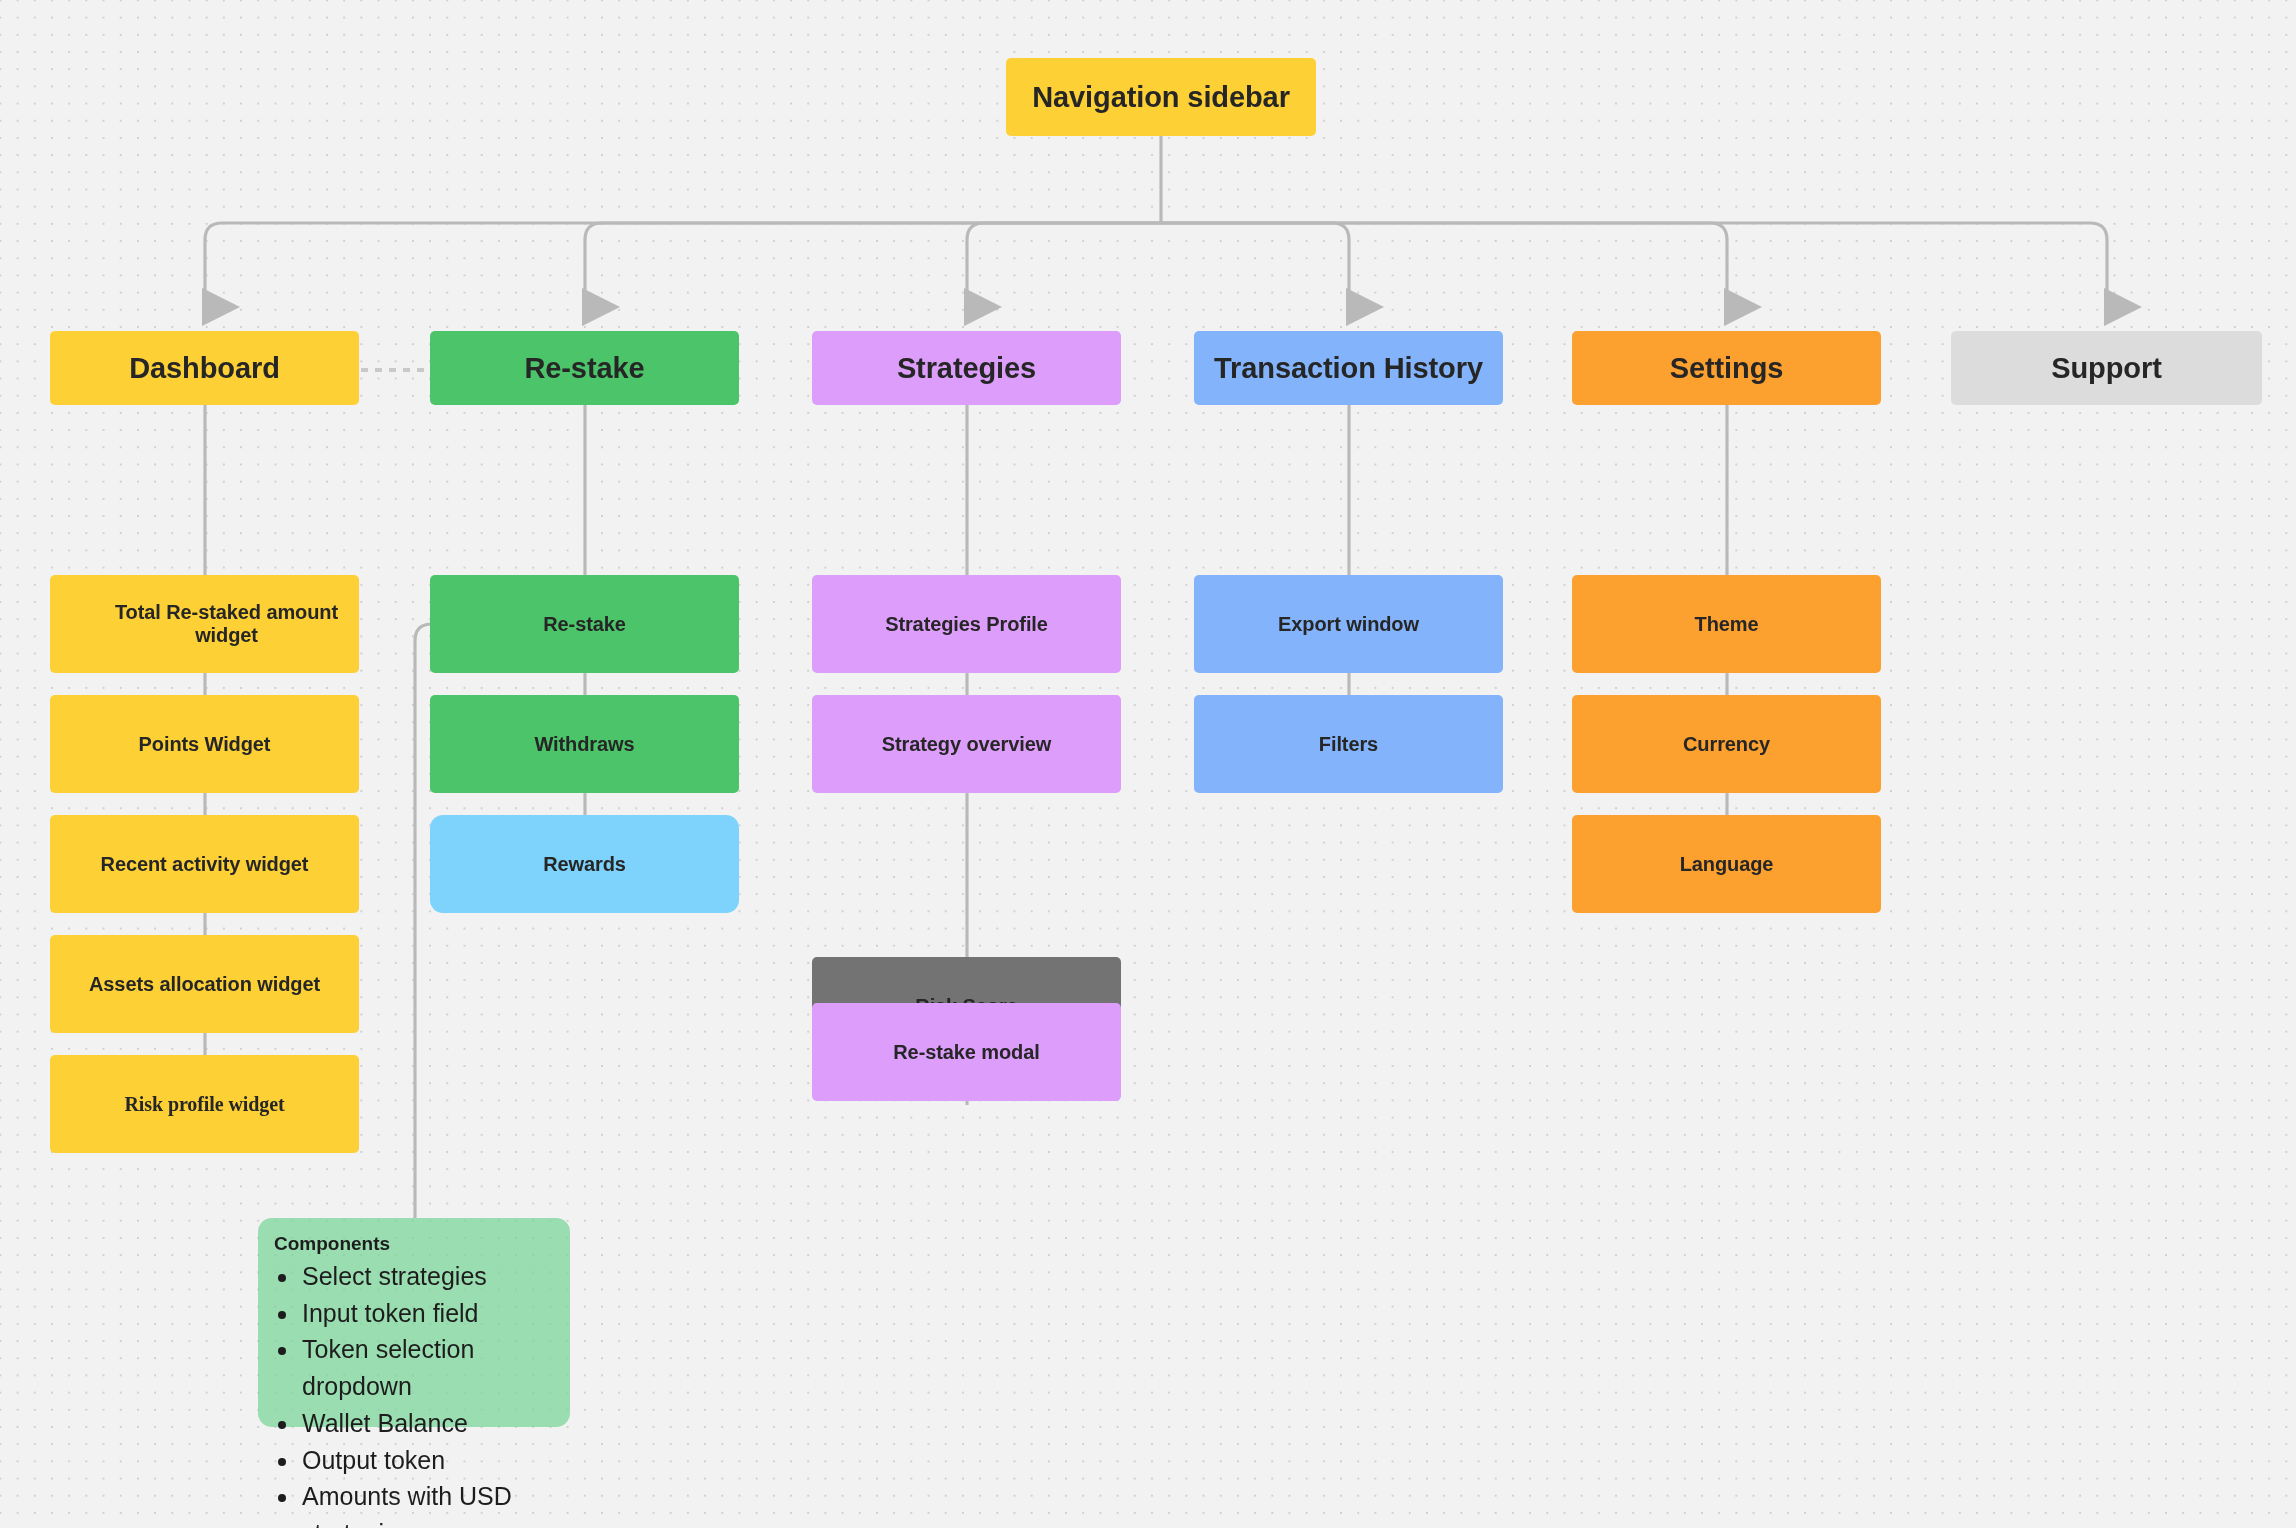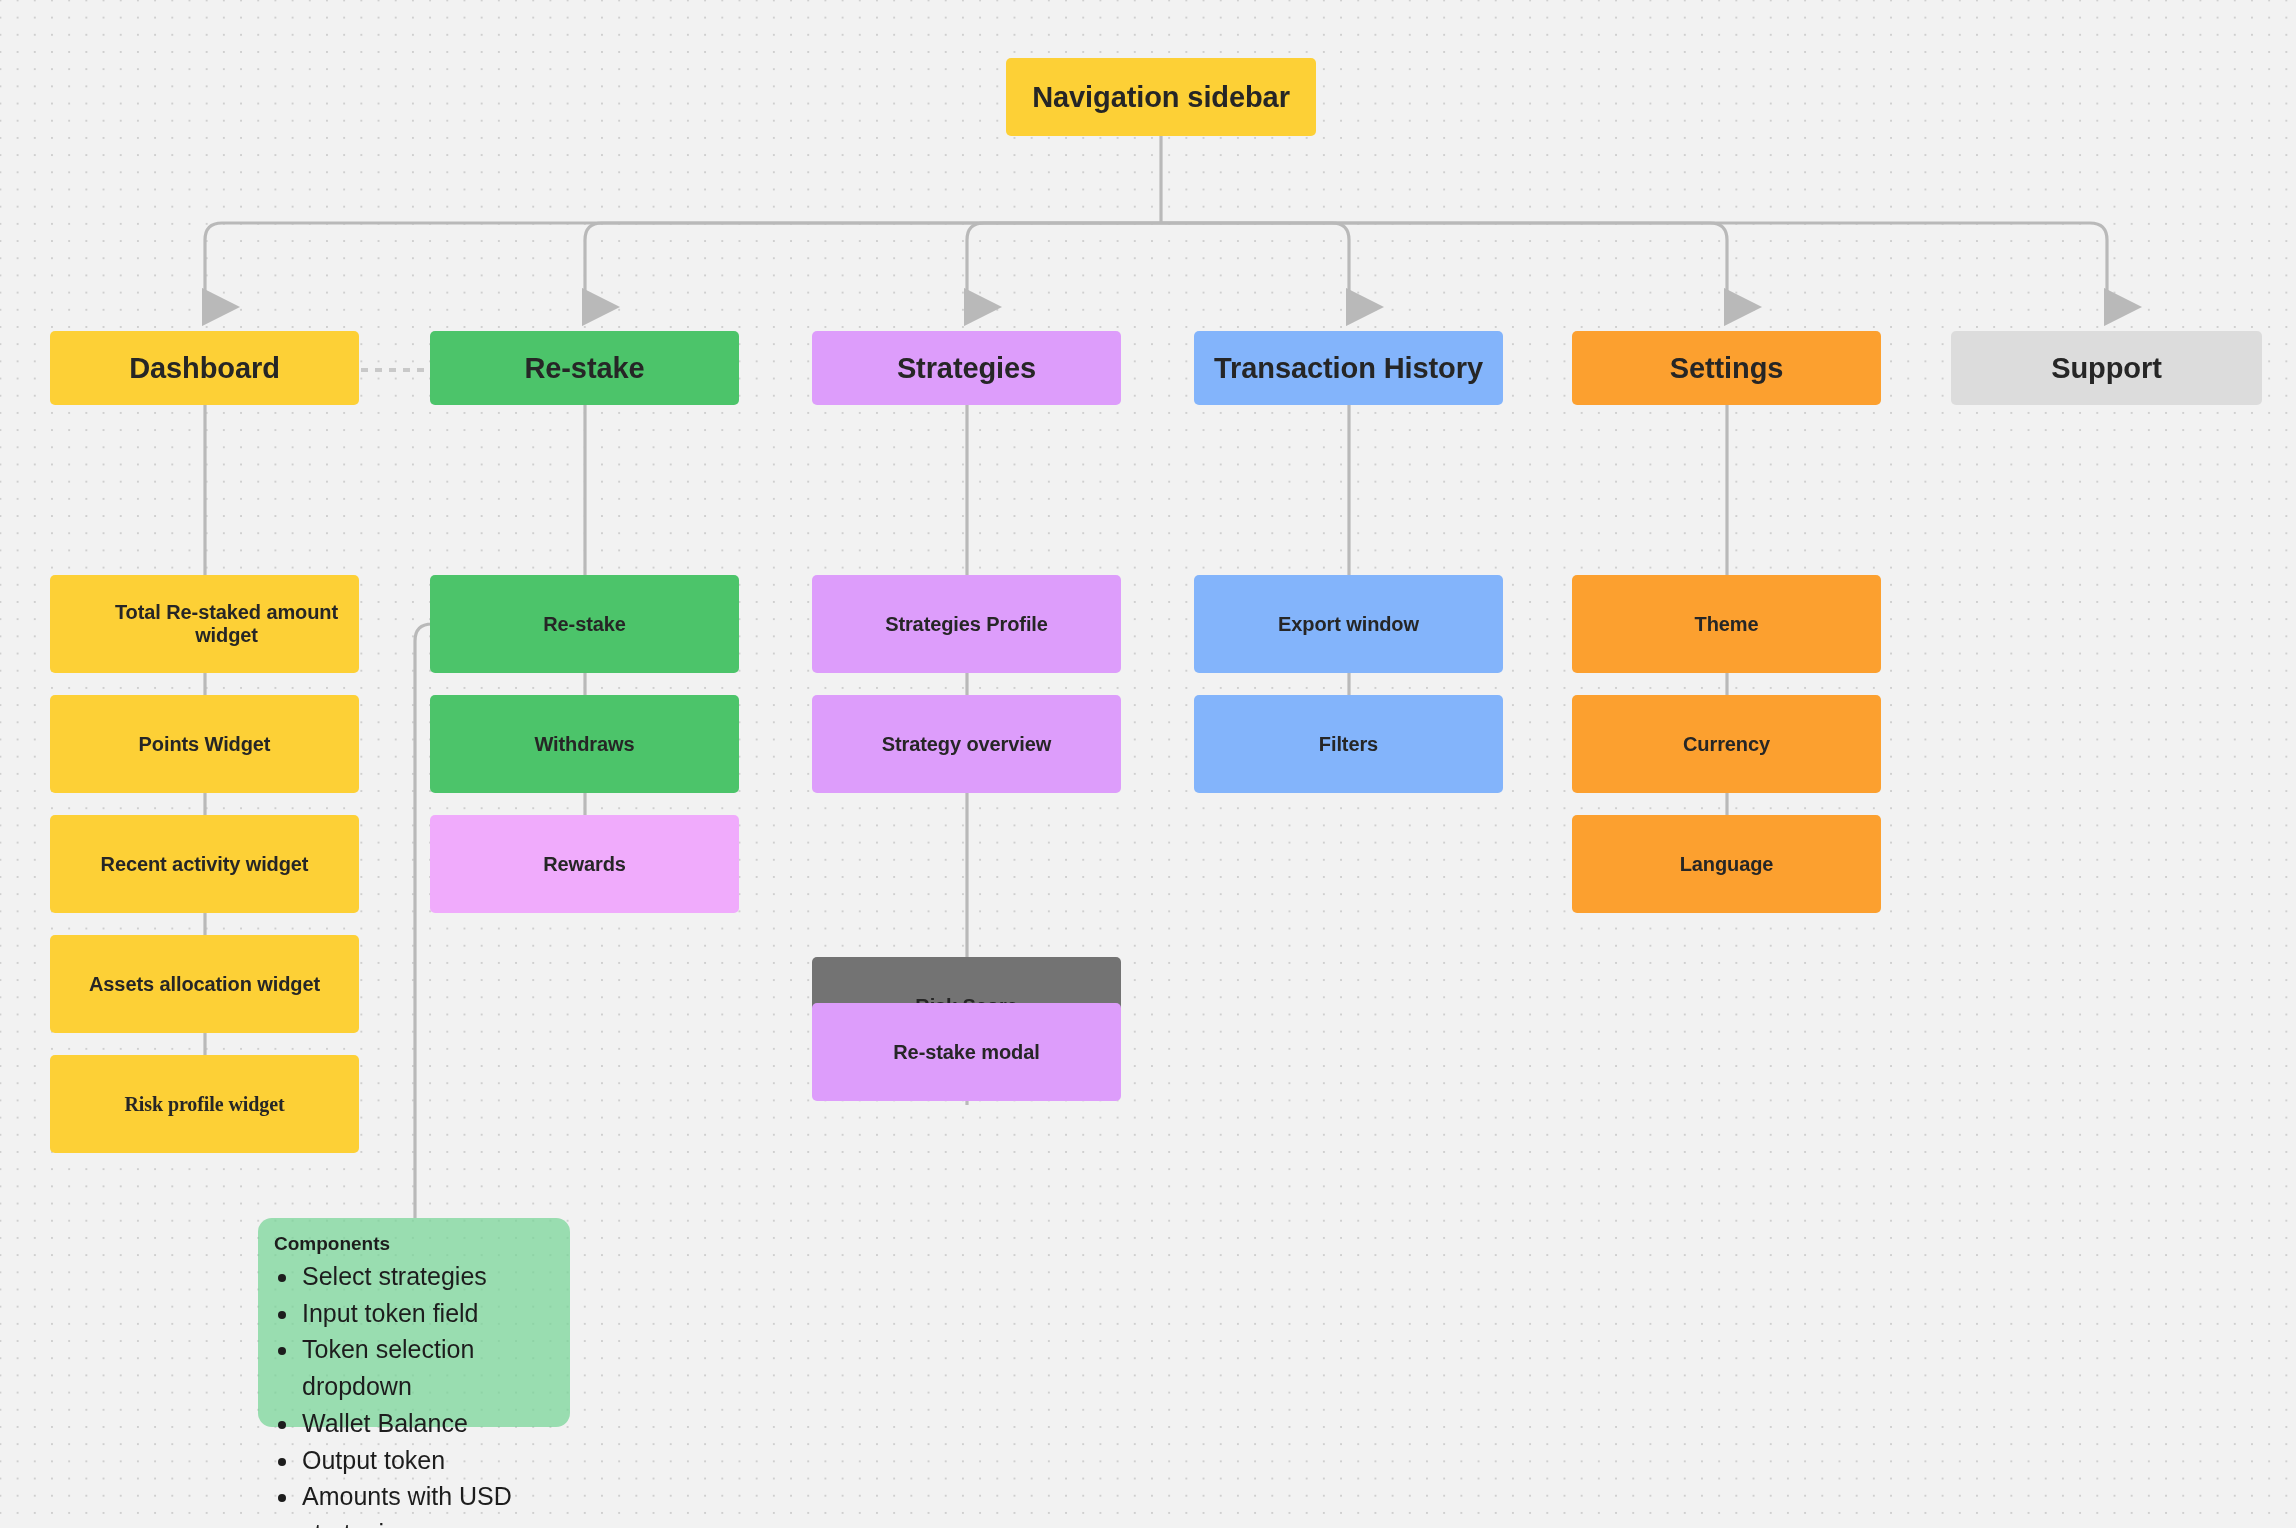--- a/index.html
+++ b/index.html
@@ -165,21 +165,21 @@
   <div class="node level2" style="left:50px; top:1055px; width:309px; height:98px; background:#fdd036;font-family:Liberation Serif, serif;">
     <span>Risk profile widget</span>
   </div>
 
   <div class="node level2" style="left:430px; top:575px; width:309px; height:98px; background:#4cc46a;">
     <span>Re-stake</span>
   </div>
   <div class="node level2" style="left:430px; top:695px; width:309px; height:98px; background:#4cc46a;">
     <span>Withdraws</span>
   </div>
-  <div class="node level2" style="left:430px; top:815px; width:309px; height:98px; background:#f0abfc;">
+  <div class="node level2" style="left:430px; top:815px; width:309px; height:98px; background:#7dd3fc;border-radius:13px;">
     <span>Rewards</span>
   </div>
 
   <div class="node level2" style="left:812px; top:575px; width:309px; height:98px; background:#dd9dfb;">
     <span>Strategies Profile</span>
   </div>
   <div class="node level2" style="left:812px; top:695px; width:309px; height:98px; background:#dd9dfb;">
     <span>Strategy overview</span>
   </div>
   <div class="node level2" style="left:812px; top:957px; width:309px; height:98px; background:#737373;">

